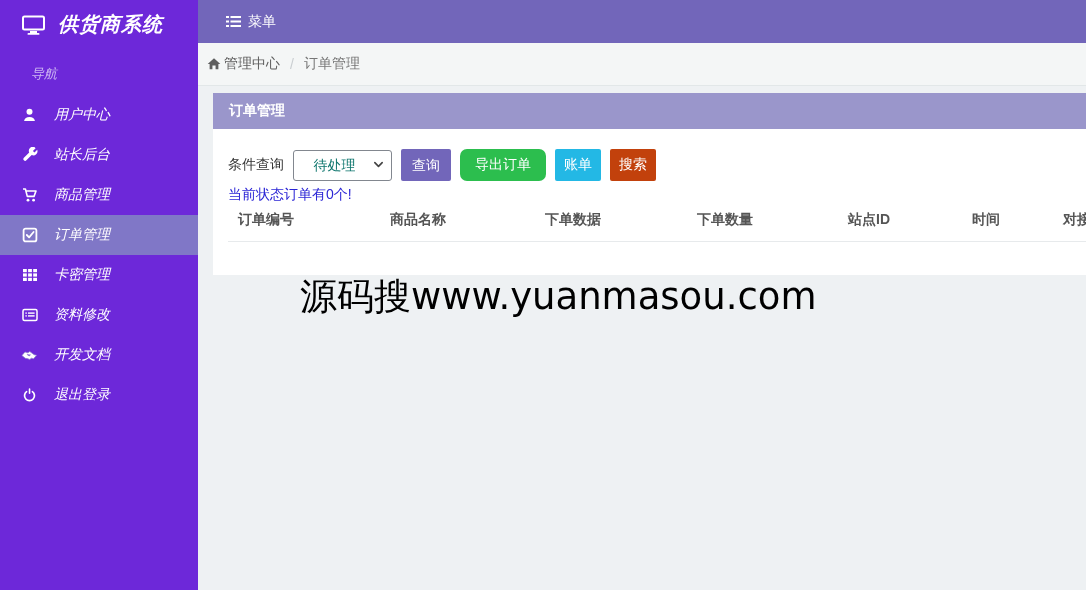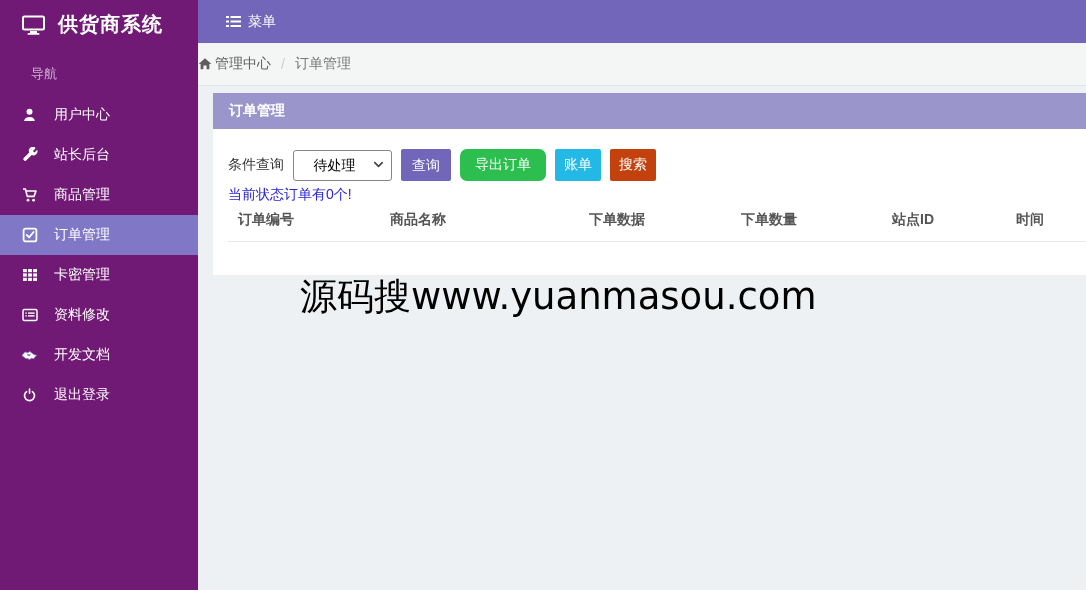--- a/index.html
+++ b/index.html
@@ -5,21 +5,21 @@
   * { margin:0; padding:0; box-sizing:border-box; }
   html,body { width:1086px; height:590px; overflow:hidden; }
   body {
     position:relative;
     background:#eef1f3;
     font-family:"Liberation Sans", sans-serif;
   }
   
   .sidebar {
     position:absolute; left:0; top:0; width:198px; height:590px;
-    background:#701a75; z-index:2;
+    background:#6d28d9; z-index:2;font-style:italic;
   }
   .brand {
     display:flex; align-items:center; gap:13px;
     padding:11px 0 0 22px; color:#fff;
     font-size:20px; font-weight:bold; letter-spacing:1px;
   }
   .nav-label {
     color:rgba(255,255,255,.66); font-size:13px;
     padding:27px 0 12px 31px;
   }
@@ -35,42 +35,42 @@
     background:#7266ba; display:flex; align-items:center;
   }
   .menu-btn {
     display:flex; align-items:center; gap:7px; margin-left:28px;
     color:#fff; font-size:14px; cursor:pointer;
   }
   
   .breadcrumb {
     position:absolute; left:198px; right:0; top:43px; height:43px;
     background:#f4f6f6; border-bottom:1px solid #e2e7e8;
-    display:flex; align-items:center; 
+    display:flex; align-items:center; padding-left:9px;
     font-size:14px; color:#5e5e5e;
   }
   .breadcrumb .icon { display:flex; margin-right:3px; }
   .breadcrumb .sep { color:#c9ced1; margin:0 10px; }
   .breadcrumb .current { color:#777; }
   
   .panel {
     position:absolute; left:213px; top:93px; width:1160px;
     background:#fff; z-index:1;
   }
   .panel-header {
     height:36px; background:#9a96cb; color:#fff;
     font-size:14px; font-weight:bold;
     display:flex; align-items:center; padding-left:16px;
   }
   .panel-body { padding:20px 15px 0 15px; }
   .filter-row { display:flex; align-items:center; height:32px; }
   .filter-label { font-size:14px; color:#333; margin-right:9px; }
   .select-wrap { position:relative; display:inline-flex; }
   .select-wrap select {
-    width:99px; height:31px; font-size:14px; color:#000000;
+    width:99px; height:31px; font-size:14px; color:#0f766e;
     text-align:center; background:#fff;
     border:1px solid #82878f; border-radius:3px;
     appearance:none; -webkit-appearance:none; padding-right:22px; padding-left:6px;
     font-family:"Liberation Sans", sans-serif; cursor:pointer;
   }
   .select-wrap .chev { position:absolute; right:8px; top:9px; pointer-events:none; display:flex; }
   .btn {
     height:32px; border:none; border-radius:2px; color:#fff;
     font-size:14px; margin-left:9px; cursor:pointer;
     font-family:"Liberation Sans", sans-serif; white-space:nowrap;
@@ -79,21 +79,21 @@
   .btn-export { padding:0 15px;border-radius:7px; }
   .btn-bill   { padding:0 9px;  }
   .btn-search { padding:0 9px;  }
   .status-line { margin-top:5px; font-size:14px; color:#2a24d5; line-height:16px; }
   .thead {
     display:flex; margin-top:9px; padding:0 0 12px 10px;
     border-bottom:1px solid #e7eaec;
     font-size:14px; font-weight:bold; color:#555;
   }
   .thead .th { flex:0 0 auto; }
-  .th.c0 { width:152px; } .th.c1 { width:155px; } .th.c2 { width:152px;margin-left:44px; }
+  .th.c0 { width:152px; } .th.c1 { width:155px; } .th.c2 { width:152px; }
   .th.c3 { width:151px; } .th.c4 { width:124px; } .th.c5 { width:91px; }
   .th.c6 { width:120px; }
   .panel-footer { height:33px; }
   
   .watermark {
     position:absolute; left:300px; top:272px; z-index:5;
     font-family:"DejaVu Sans", sans-serif;
     font-size:37px; color:#000; white-space:nowrap;
   }
   svg { display:block; }

